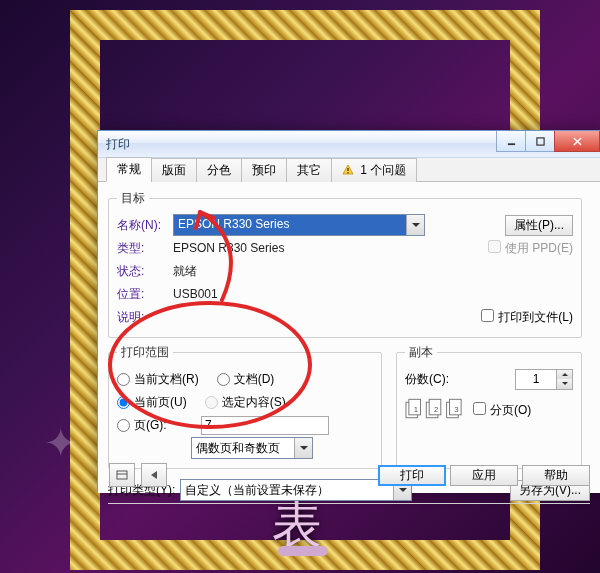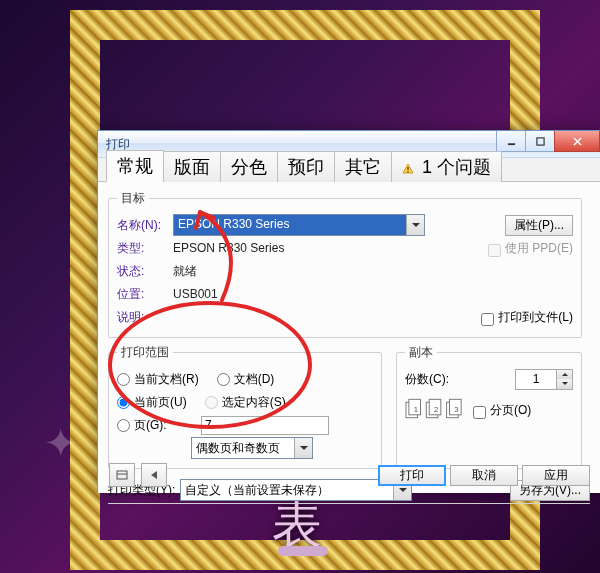--- a/index.html
+++ b/index.html
@@ -15,40 +15,40 @@
   .titlebar{height:26px;background:linear-gradient(#fdfdfe,#e6eefb 45%,#d3e0f5 46%,#e9f1fd);border-bottom:1px solid #c9d6ec;display:flex;align-items:center;padding:0 4px;position:relative;}
   .titlebar .title{font-size:12px;color:#1b3f66;padding-left:4px;}
   .sysbtns{position:absolute;right:0;top:0;display:flex;height:20px;}
   .sysbtn{width:28px;height:20px;border:1px solid #8fa9cf;border-top:none;background:linear-gradient(#f5faff,#d5e5fb);display:flex;align-items:center;justify-content:center;font-size:11px;margin-left:-1px;cursor:default;}
   .sysbtn.close{background:linear-gradient(#f6a39a,#d9493a);color:#fff;width:44px;border-color:#b34338;}
   .sysbtn.close svg{width:9px;height:9px}
   .sysbtn.rest svg{width:9px;height:9px}
 
   
   .tabbar{display:flex;align-items:flex-end;height:23px;padding-left:8px;border-bottom:1px solid #bfbfbf;background:#f2f2f2;}
-  .tab{padding:3px 10px 3px;border:1px solid #bfbfbf;border-bottom:none;background:linear-gradient(#fafafa,#ececec);margin-right:-1px;cursor:default;font-size:18px;position:relative;top:1px;}
+  .tab{padding:3px 10px 3px;border:1px solid #bfbfbf;border-bottom:none;background:linear-gradient(#fafafa,#ececec);margin-right:-1px;cursor:default;font-size:12px;position:relative;top:1px;}
   .tab.active{background:#fcfcfc;border-bottom:1px solid #fcfcfc;}
   .tab .warn{display:inline-block;width:12px;height:12px;vertical-align:-2px;margin-right:3px}
   .tab .warn svg{width:12px;height:12px}
 
   .pane{background:#fcfcfc;padding:8px 10px 10px;height:calc(100% - 26px - 23px);box-sizing:border-box;position:relative;}
 
   fieldset{border:1px solid #d0d0d0;border-radius:2px;margin:0 8px 6px 0;padding:6px 8px 8px;}
   legend{font-size:12px;padding:0 4px;color:#333;}
   .row{display:flex;align-items:center;min-height:22px;margin:1px 0;}
   .lbl{width:56px;color:#4c1d95;}
   .val{color:#222;}
   .btn{border:1px solid #a9a9a9;background:linear-gradient(#fdfdfd,#e6e6e6);padding:1px 8px;min-width:68px;height:21px;font-family:inherit;font-size:12px;cursor:default;}
   .btn.def{border:2px solid #3399ff;padding:0 7px;}
   .select{border:1px solid #7a8ea8;height:20px;background:#fff;display:flex align-items:center;}
   .select.hl{background:#2f6ac0;color:#fff;}
   .select .sel-text{flex:1;padding:2px 4px;font-size:12px;white-space:nowrap;overflow:hidden}
   .select .sel-btn{width:17px;height:20px;border-left:1px solid #a9a9a9;background:linear-gradient(#f4f4f4,#dcdcdc);display:flex;align-items:center;justify-content:center;}
   .select .sel-btn::after{content:"";border:4px solid transparent;border-top-color:#333;margin-top:4px;}
-  .chk{display:inline-flex;align-items:flex-end;gap:4px;}
+  .chk{display:inline-flex;align-items:flex-start;gap:4px;}
   .chk input{margin:0}
   .radio{display:inline-flex;align-items:center;gap:4px;margin-right:18px;}
   .radio input{margin:0}
   .numbox{width:56px;height:19px;border:1px solid #a9a9a9;display:flex;}
   .numbox input{flex:1;width:20px;border:none;font-size:12px;text-align:center}
   .numbox .spn{width:15px;display:flex;flex-direction:column;border-left:1px solid #a9a9a9;}
   .numbox .spn div{flex:1;background:linear-gradient(#f4f4f4,#dcdcdc);display:flex;align-items:center;justify-content:center;}
   .numbox .spn div::after{content:"";border:3px solid transparent;}
   .numbox .spn .up::after{border-bottom-color:#333;margin-bottom:2px;}
   .numbox .spn .dn::after{border-top-color:#333;margin-top:2px;border-top-width:3px}
@@ -242,22 +242,22 @@
             <path d="M2 6 h10" stroke="#555"></path>
           </svg>
         </span>
       <span class="toolbtn">
           <svg viewBox="0 0 14 14">
             <path d="M4 2 v10 M4 7 l6 -4 v8 z" fill="#555"></path>
           </svg>
         </span>
       <span class="spacer"></span>
       <button class="btn def"><span>打印</span></button>
-      <button class="btn"><span>取消</span></button>
       <button class="btn"><span>应用</span></button>
+      <button class="btn"><span>帮助</span></button>
     </div>
 
   </div>
 </div>
 
 <svg class="ann" viewBox="0 0 600 573">
   <g stroke="#e02828" fill="none" stroke-width="4" stroke-linecap="round">
 
     <ellipse cx="210" cy="365" rx="100" ry="62"></ellipse>
 

